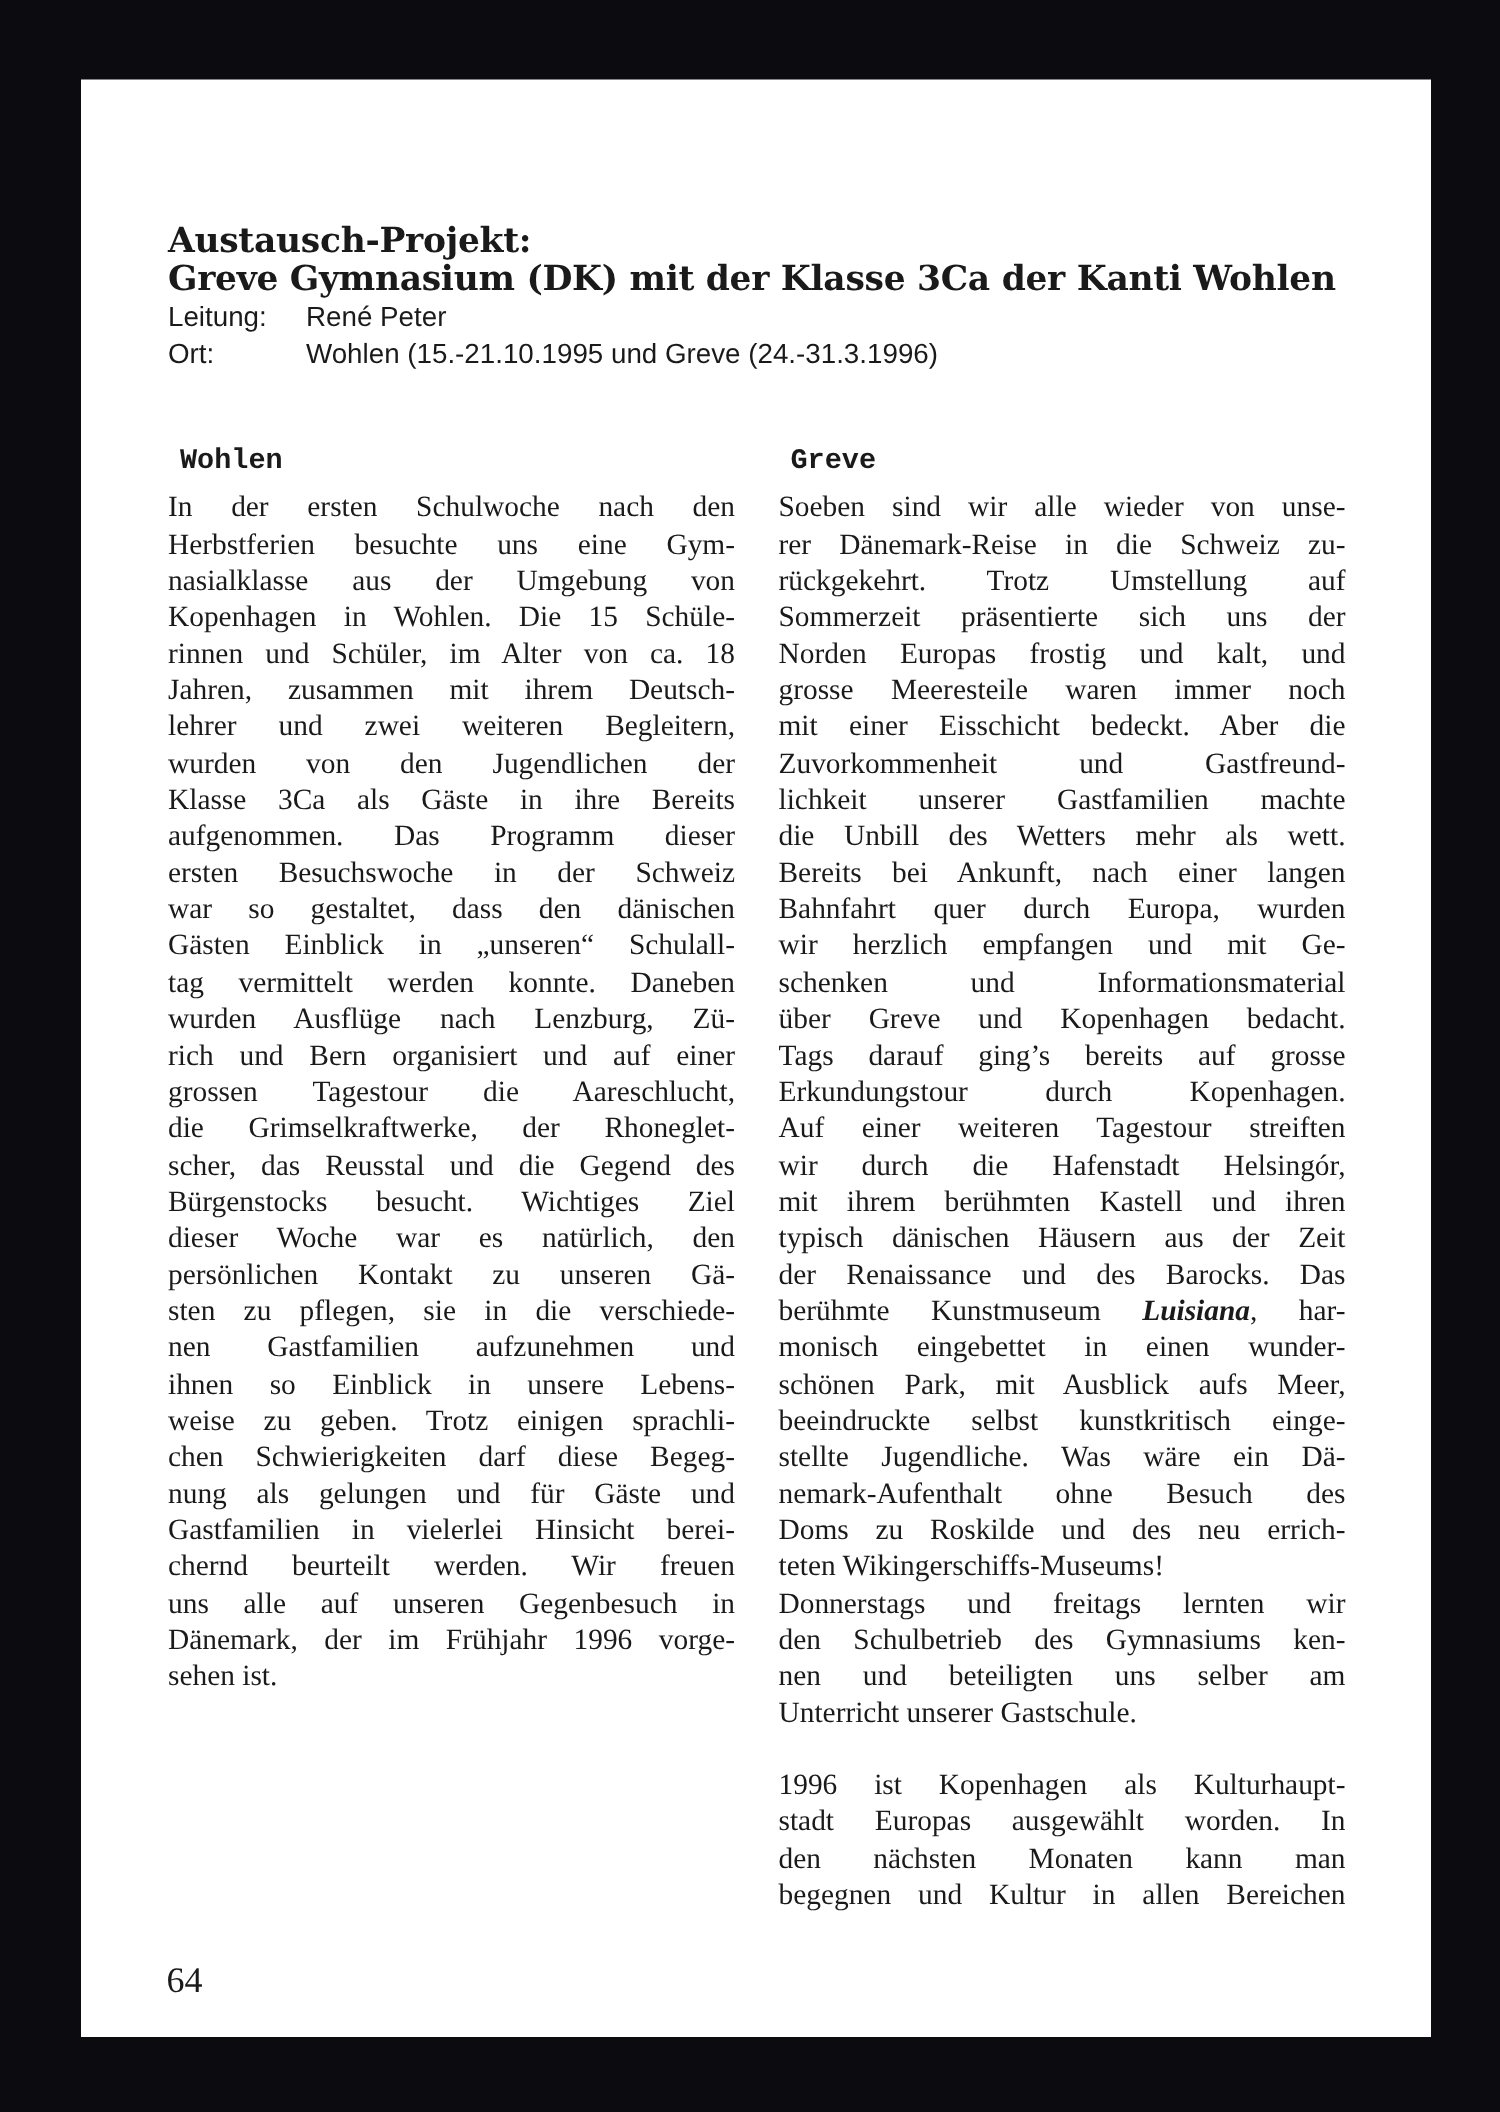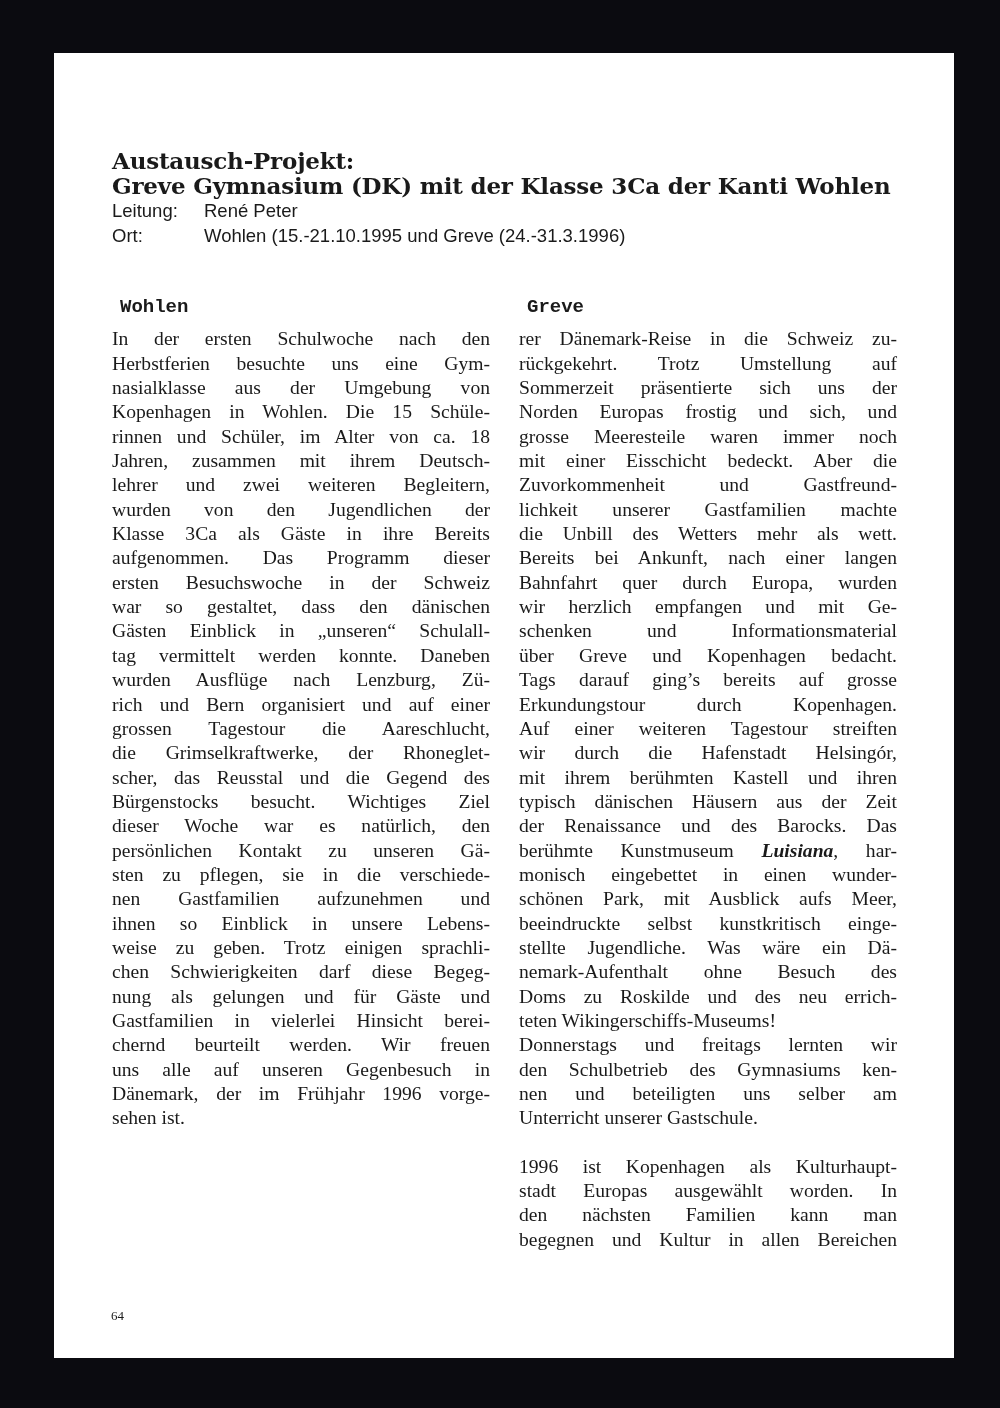--- a/index.html
+++ b/index.html
@@ -57,21 +57,21 @@
     margin: 8px;
   }
   .para { margin: 0; }
   .para-gap { margin-top: 24px; }
   .line { display: block; text-align: justify; text-align-last: justify; height: 24.35px; white-space: nowrap; }
   .line.last { text-align-last: left; }
   .page-number {
     position: absolute;
     left: 111px; top: 1308px;
     font-family: "Liberation Serif", serif;
-    font-size: 13px;
+    font-size: 24px;
     color: #1a1a1a;
   }
   em { font-style: italic; font-weight: bold; }
 </style>
 </head>
 <body>
 
 <div class="page"></div>
 
 <div class="header">
@@ -123,24 +123,25 @@
       <span class="line">uns alle auf unseren Gegenbesuch in</span>
       <span class="line">Dänemark, der im Frühjahr 1996 vorge-</span>
       <span class="line last">sehen ist.</span>
     </div>
 </div>
 
 <div class="column col-right">
   <div class="col-heading">Greve</div>
   <div class="para" id="right-p1">
     <div id="right-p1-a">
+        <span class="line">Soeben sind wir alle wieder von unse-</span>
         <span class="line">rer Dänemark-Reise in die Schweiz zu-</span>
         <span class="line">rückgekehrt. Trotz Umstellung auf</span>
         <span class="line">Sommerzeit präsentierte sich uns der</span>
-        <span class="line">Norden Europas frostig und sich, und</span>
+        <span class="line">Norden Europas frostig und kalt, und</span>
         <span class="line">grosse Meeresteile waren immer noch</span>
         <span class="line">mit einer Eisschicht bedeckt. Aber die</span>
         <span class="line">Zuvorkommenheit und Gastfreund-</span>
         <span class="line">lichkeit unserer Gastfamilien machte</span>
         <span class="line">die Unbill des Wetters mehr als wett.</span>
         <span class="line">Bereits bei Ankunft, nach einer langen</span>
         <span class="line">Bahnfahrt quer durch Europa, wurden</span>
         <span class="line">wir herzlich empfangen und mit Ge-</span>
         <span class="line">schenken und Informationsmaterial</span>
         <span class="line">über Greve und Kopenhagen bedacht.</span>
@@ -165,18 +166,18 @@
   </div>
   <div class="para" id="right-p2">
       <span class="line">Donnerstags und freitags lernten wir</span>
       <span class="line">den Schulbetrieb des Gymnasiums ken-</span>
       <span class="line">nen und beteiligten uns selber am</span>
       <span class="line last">Unterricht unserer Gastschule.</span>
     </div>
   <div class="para para-gap" id="right-p3">
       <span class="line">1996 ist Kopenhagen als Kulturhaupt-</span>
       <span class="line">stadt Europas ausgewählt worden. In</span>
-      <span class="line">den nächsten Familien kann man</span>
+      <span class="line">den nächsten Monaten kann man</span>
       <span class="line">begegnen und Kultur in allen Bereichen</span>
     </div>
 </div>
 
 <div class="page-number">64</div>
 
 </body></html>

